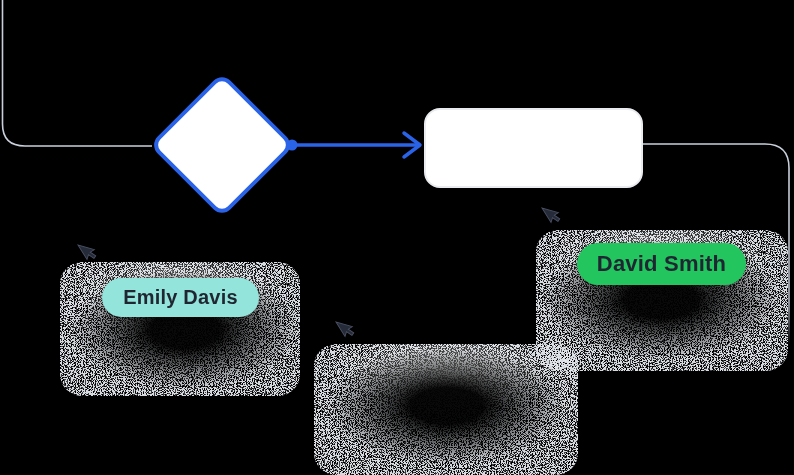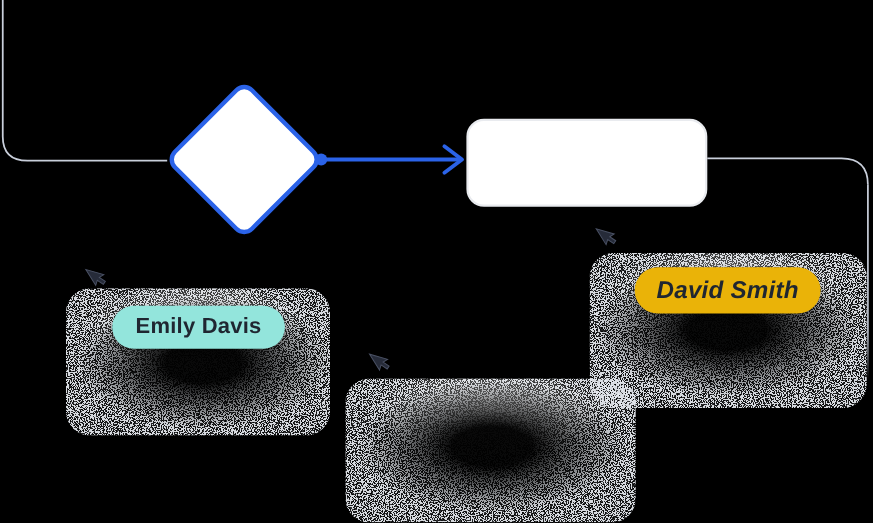--- a/index.html
+++ b/index.html
@@ -104,21 +104,21 @@
     <circle cx="292" cy="145" r="5.5" fill="#2B63E8"></circle>
     <line x1="297" y1="145" x2="416" y2="145" stroke-width="3.5" stroke-linecap="round" stroke="#2B63E8"></line>
     <polyline points="404,133 420,145 404,157" fill="none" stroke-width="3.5" stroke-linecap="round" stroke-linejoin="round" stroke="#2B63E8"></polyline>
   </svg>
 
   <div class="node-rect"></div>
 
   <div class="pill pill-emily" style="background-color: rgb(147, 229, 220); color: rgb(31, 38, 49);">
     <span>Emily Davis</span>
   </div>
-  <div class="pill pill-david" style="background-color: #eab308; color: rgb(31, 38, 49); font-style: italic;">
+  <div class="pill pill-david" style="background-color: #22c55e; color: rgb(31, 38, 49);">
     <span>David Smith</span>
   </div>
 
   <svg class="cursor cursor-emily" viewBox="-2 -2 26 26">
     <path transform="rotate(-32 0 0)" d="M0 0 L0 17 L3.7 13.8 L6.4 19.9 L9.3 18.6 L6.6 12.6 L11.4 12.6 Z" stroke-width="0.9" stroke="#4A5164" fill="#262B39"></path>
   </svg>
   <svg class="cursor cursor-alex" viewBox="-2 -2 26 26">
     <path transform="rotate(-32 0 0)" d="M0 0 L0 17 L3.7 13.8 L6.4 19.9 L9.3 18.6 L6.6 12.6 L11.4 12.6 Z" stroke-width="0.9" stroke="#4A5164" fill="#262B39"></path>
   </svg>
   <svg class="cursor cursor-david" viewBox="-2 -2 26 26">

